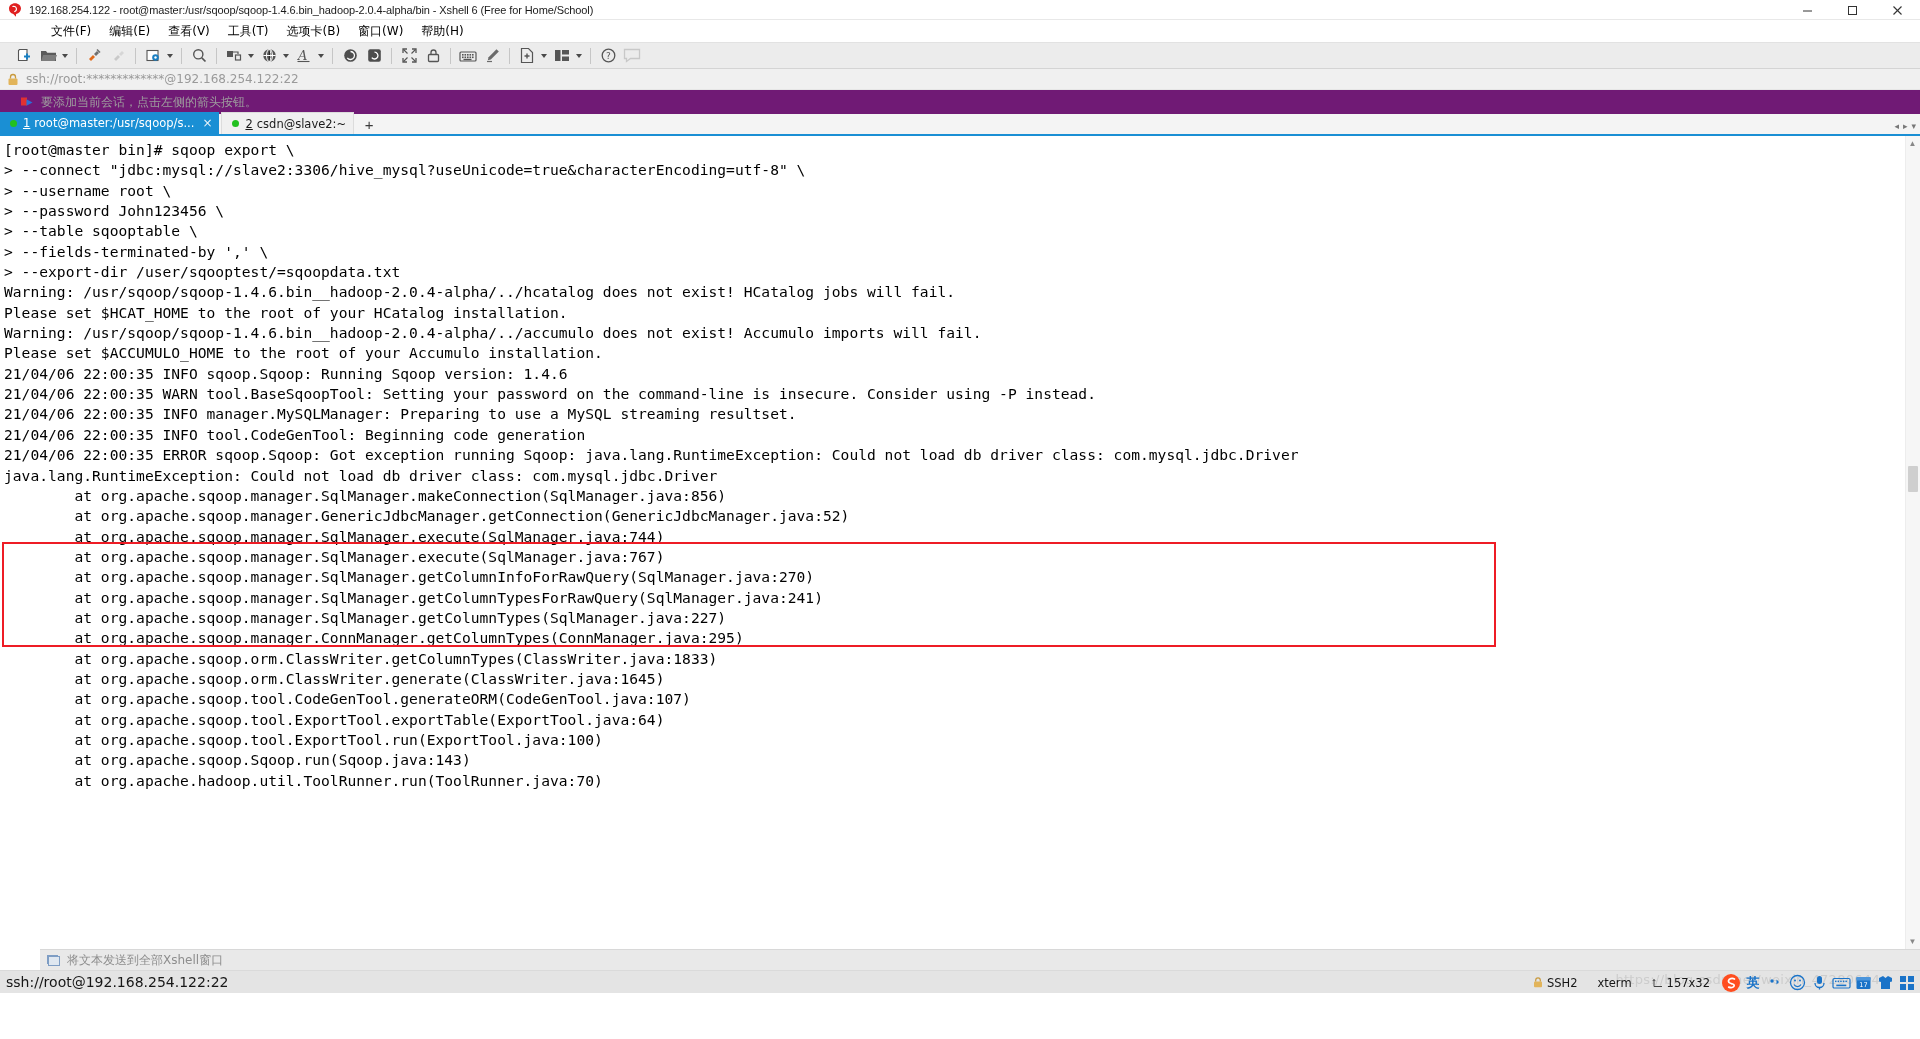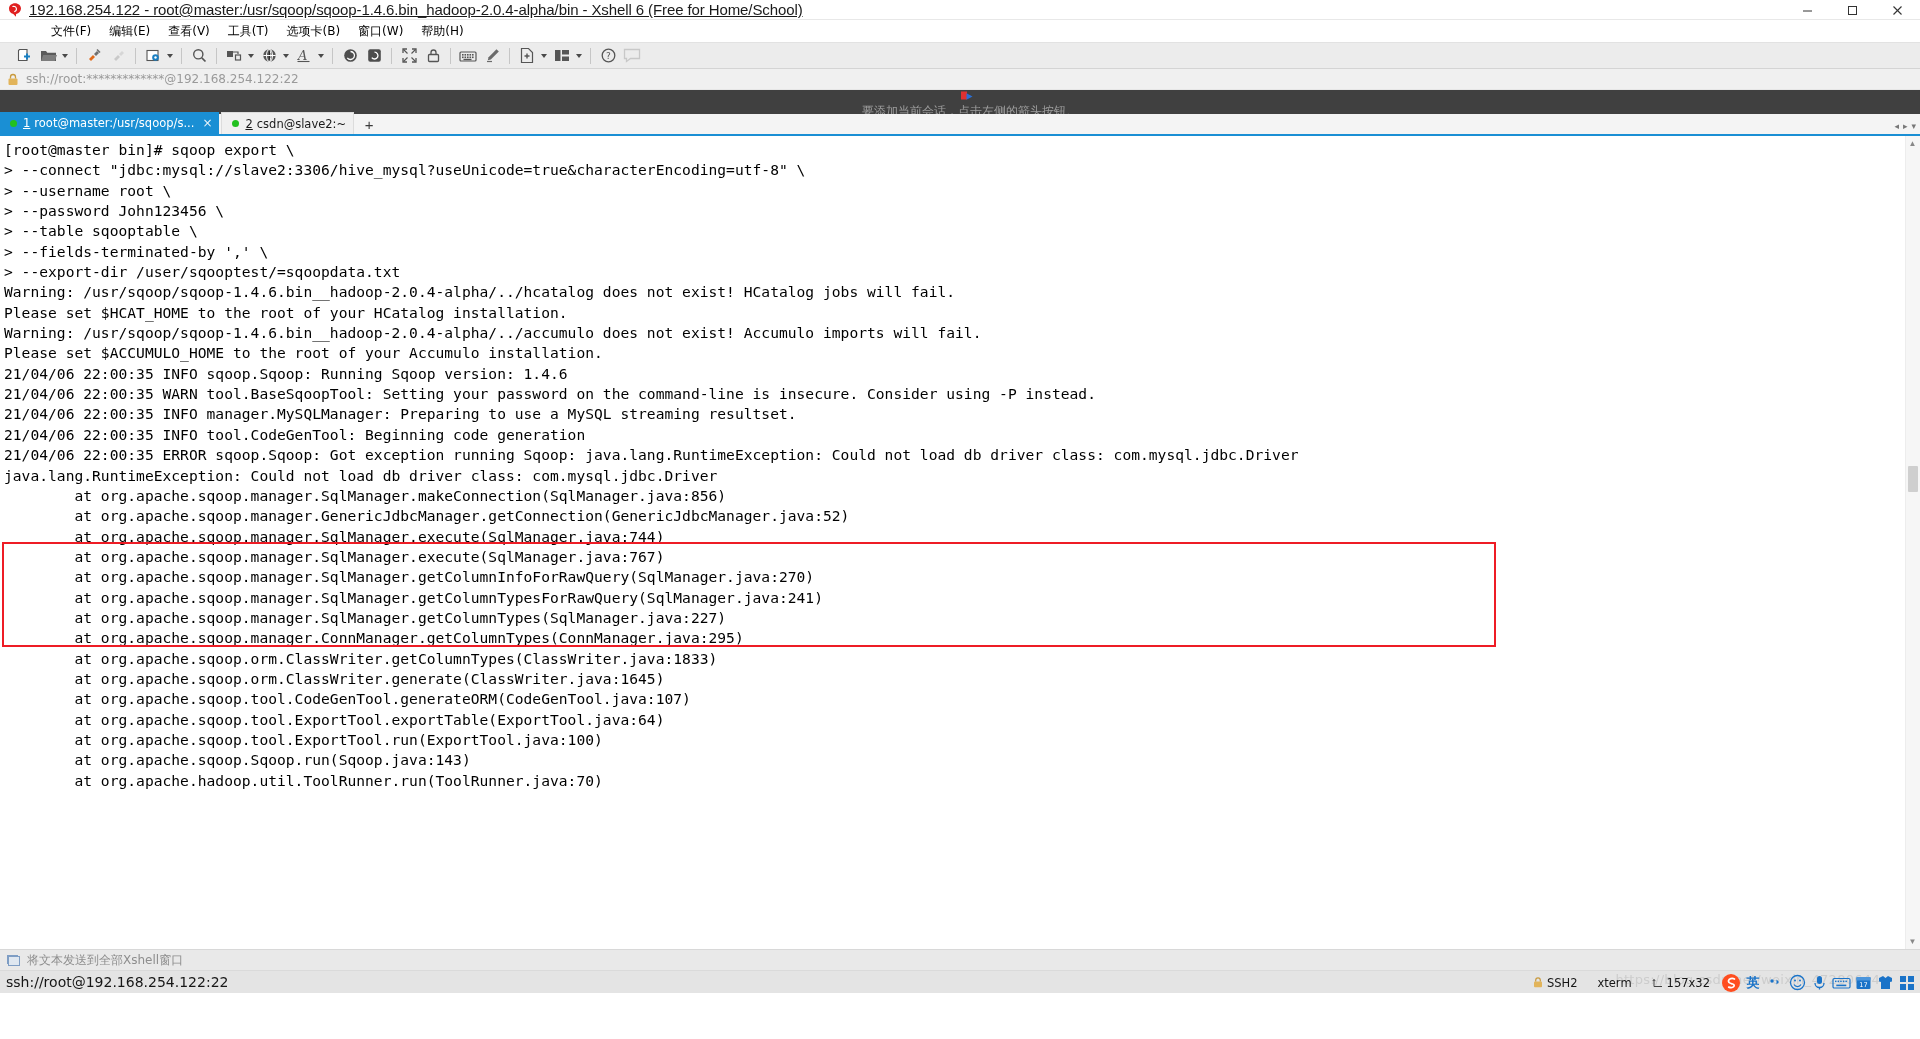--- a/index.html
+++ b/index.html
@@ -21,25 +21,24 @@
     position: relative;
   }
   .title-icon {
     width: 16px; height: 16px;
     margin-left: 7px; margin-right: 6px;
     position: relative;
     flex: none;
   }
   .title-icon svg { display: block; }
   .title-text {
-    font-size: 15px;
+    font-size: 11px;
     color: #1a1a1a;
     white-space: nowrap;
     letter-spacing: -0.1px;
-    text-decoration: underline;
   }
   .win-btns {
     position: absolute;
     right: 0; top: 0;
     height: 20px;
     display: flex;
   }
   .win-btn {
     width: 45px; height: 20px;
     display: flex; align-items: center; justify-content: center;
@@ -113,25 +112,24 @@
   .addr-text {
     font-size: 12px;
     color: #9a9a9a;
     font-family: "DejaVu Sans", sans-serif;
     letter-spacing: 0px;
   }
 
   
   .hintbar {
     height: 24px;
-    background: #404040;
+    background: #701a75;
     display: flex;
     align-items: center;
     padding-left: 20px;
-    flex-direction: column;
   }
   .hint-icon { margin-right: 7px; display:flex; align-items:center;}
   .hint-text {
     font-size: 12px;
     color: #9e9e9e;
     font-family: "DejaVu Sans", sans-serif;
   }
 
   
   .tabbar {
@@ -248,20 +246,21 @@
   }
 
   
   .sendall {
     height: 21px;
     background: #e9e9e9;
     border-top: 1px solid #d8d8d8;
     display: flex;
     align-items: center;
     padding-left: 6px;
+    margin-left: 40px;
   }
   .sendall-icon { margin-right: 6px; display:flex; align-items:center;}
   .sendall-text {
     font-size: 12px;
     color: #8d8d8d;
     font-family: "DejaVu Sans", sans-serif;
   }
 
   
   .statusbar {

